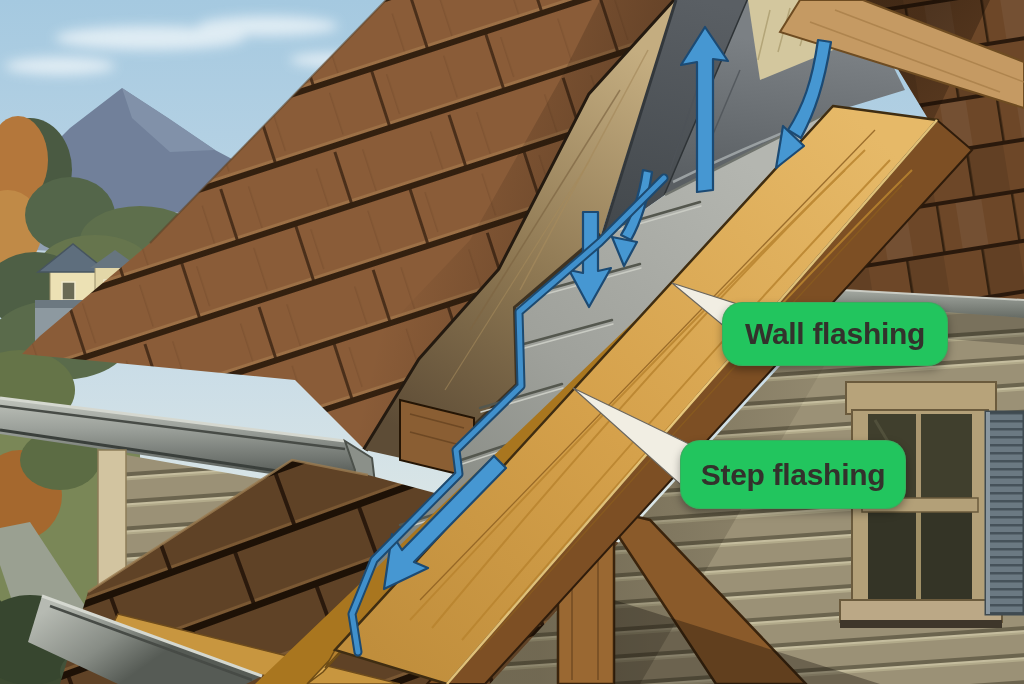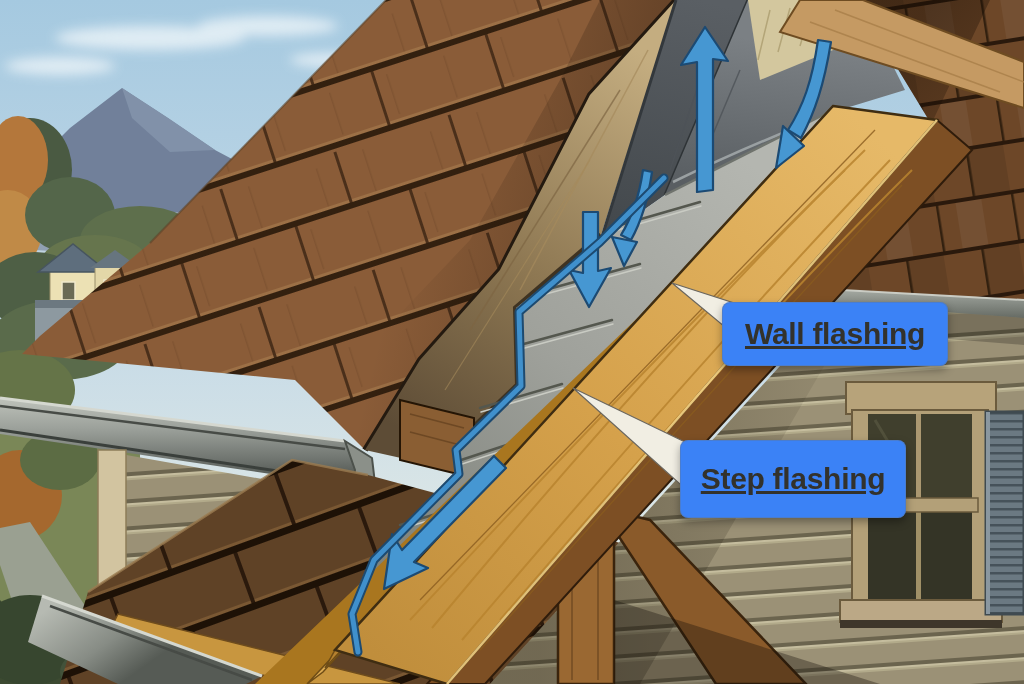--- a/index.html
+++ b/index.html
@@ -2,30 +2,29 @@
 <html><head>
 <meta charset="utf-8">
 <style>
   html,body{margin:0;padding:0;background:#222;}
   #stage{position:relative;width:1024px;height:684px;overflow:hidden;
          font-family:"Liberation Sans", sans-serif;}
   #stage svg{position:absolute;left:0;top:0;display:block;}
   .callout{
     position:absolute;
     display:flex;align-items:center;justify-content:center;
-    background:#3b82f6;
-    border-radius:8px;
+    background:#22c55e;
+    border-radius:20px;
     box-shadow:0 4px 8px rgba(0,0,0,.35), inset 0 0 0 1px rgba(120,110,90,.25);
     color:#33322c;
     font-size:30px;font-weight:700;letter-spacing:-.3px;
     text-align:center;
-    text-decoration:underline;
   }
   .callout-wall{left:722px;top:302px;width:226px;height:64px;}
-  .callout-step{left:680px;top:440px;width:226px;height:78px;}
+  .callout-step{left:680px;top:440px;width:226px;height:69px;}
 </style>
 </head>
 <body>
 
 <div id="stage">
 <svg width="1024" height="684" viewBox="0 0 1024 684">
   <defs>
     <linearGradient id="skyGrad" x1="0" y1="0" x2="0" y2="1">
       <stop offset="0" stop-color="#a5c9e0"></stop>
           <stop offset="0.45" stop-color="#c3d9e7"></stop>

